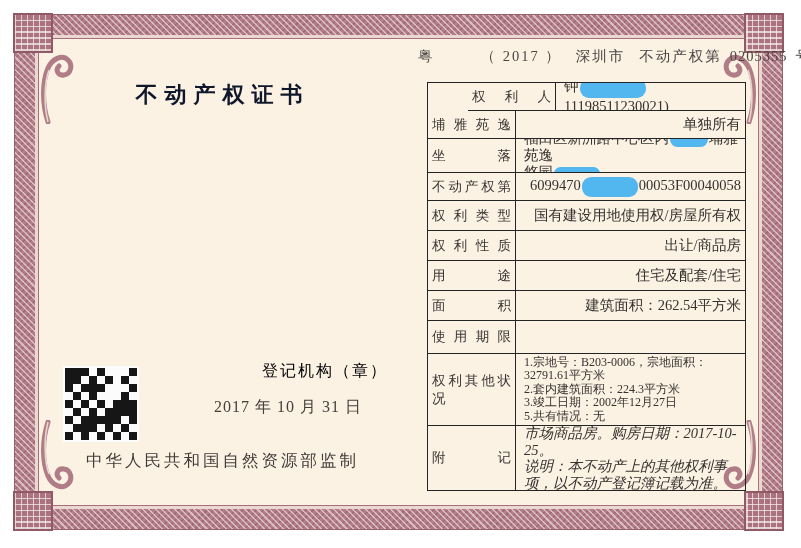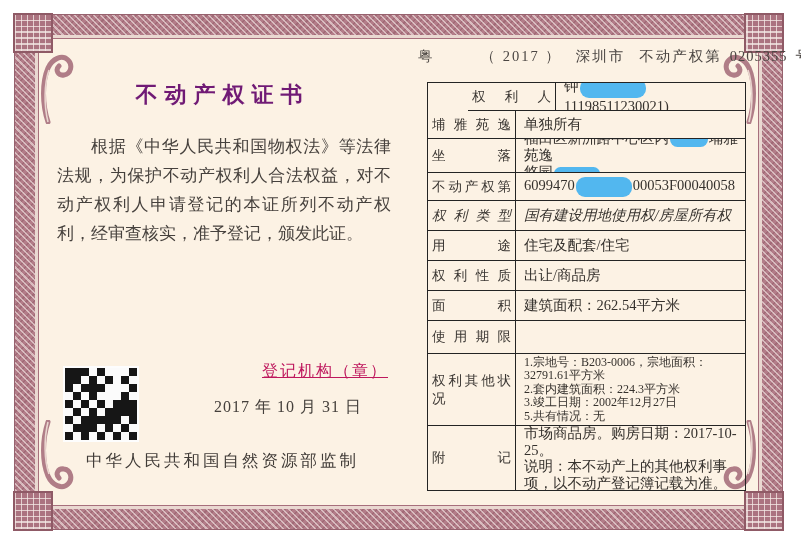--- a/index.html
+++ b/index.html
@@ -39,50 +39,50 @@
     position:absolute;left:418px;top:47px;width:340px;height:20px;
     display:flex;align-items:baseline;font-size:14.5px;color:#4b4643;
   }
   .hdr span{white-space:nowrap;}
   .hdr .g1{margin-right:16px;} .hdr .g2{margin-right:14px;letter-spacing:2px;margin-left:32px;}
   .hdr .g3{margin-right:14px;letter-spacing:2px;} .hdr .g4{letter-spacing:2px;}
   .hdr .num{margin:0 8px;letter-spacing:1px;}
   
   .title{
     position:absolute;left:60px;top:80px;width:325px;text-align:center;
-    font-size:22px;font-weight:bold;letter-spacing:7px;color:#701a75;
+    font-size:22px;font-weight:bold;letter-spacing:7px;color:#0f172a;
   }
   .legal{
     position:absolute;left:57px;top:132px;width:334px;
     font-size:17px;line-height:29px;text-indent:2em;text-align:justify;color:#46413d;
   }
   .barcode{
     position:absolute;left:63px;top:366px;padding:2px;background:#fdfdfd;
     display:grid;grid-template-columns:repeat(9,8px);grid-template-rows:repeat(9,8px);
   }
   .barcode i{display:block;}
-  .seal-label{position:absolute;left:240px;top:361px;width:170px;text-align:center;font-size:16px;letter-spacing:2px;color:#be185d;text-decoration:underline;}
+  .seal-label{position:absolute;left:240px;top:361px;width:170px;text-align:center;font-size:16px;letter-spacing:2px;color:#000000;}
   .issue-date{position:absolute;left:190px;top:397px;width:196px;text-align:center;font-size:16px;letter-spacing:1px;color:#45403c;}
   .ministry{position:absolute;left:50px;top:450px;width:345px;text-align:center;font-size:16.5px;letter-spacing:3px;color:#413c38;}
   
   .ptable{
     position:absolute;left:427px;top:82px;width:319px;box-sizing:border-box;
     border:1.5px solid #242424;background:transparent;
   }
   .trow{display:grid;grid-template-columns:88px 1fr;border-bottom:1.5px solid #242424;box-sizing:border-box;}
   .trow:last-child{border-bottom:none;}
   .tlabel{
     border-right:1.5px solid #242424;display:flex;flex-direction:column;justify-content:center;
     padding:0 4px;box-sizing:border-box;color:#3b3733;
   }
   .tlabel .lbl{width:100%;font-size:13.5px;text-align:justify;text-align-last:justify;}
-  .tval{display:flex;flex-direction:column;justify-content:center;padding:1px 4px 1px 8px;box-sizing:border-box;overflow:hidden;}
+  .tval{display:flex;flex-direction:column;justify-content:center;padding:1px 4px 1px 8px;box-sizing:border-box;overflow:hidden;align-items:flex-end;}
   .vwrap{font-size:14.5px;line-height:17px;color:#35312d;}
   .small .vwrap{font-size:12px;line-height:13.5px;}
-  .memo .vwrap{font-size:14.5px;line-height:16.5px;}
+  .memo .vwrap{font-size:14.5px;line-height:16.5px;font-style:italic;}
   .redact{display:inline-block;background:#52b7ef;border-radius:9px;vertical-align:middle;margin:0 1px;}
 </style>
 </head>
 <body>
 
 <div class="page">
 
   <div class="band"></div>
   <div class="card"></div>
   <div class="corner tl"></div>
@@ -109,21 +109,20 @@
   <div class="hdr">
     <span class="g1">粤</span>
     <span class="g2">（ 2017 ）</span>
     <span class="g3">深圳市</span>
     <span class="g4">不动产权第</span>
     <span class="num">0205355</span>
     <span>号</span>
   </div>
 
   <div class="title">不动产权证书</div>
-  <div class="legal">根据《中华人民共和国物权法》等法律法规，为保护不动产权利人合法权益，对不动产权利人申请登记的本证所列不动产权利，经审查核实，准予登记，颁发此证。</div>
   <div class="barcode">
       <i style="background: rgb(22, 22, 22);"></i>
       <i style="background: rgb(22, 22, 22);"></i>
       <i style="background: rgb(22, 22, 22);"></i>
       <i style="background: rgb(251, 251, 251);"></i>
       <i style="background: rgb(22, 22, 22);"></i>
       <i style="background: rgb(251, 251, 251);"></i>
       <i style="background: rgb(251, 251, 251);"></i>
       <i style="background: rgb(251, 251, 251);"></i>
       <i style="background: rgb(22, 22, 22);"></i>
@@ -230,42 +229,42 @@
         </div>
       </div>
       <div class="trow" style="height: 28px;">
         <div class="tlabel">
           <span class="lbl">不动产权第</span>
         </div>
         <div class="tval">
           <div class="vwrap"><span>6099470</span><span class="redact" style="width: 56px; height: 20px;"></span><span>00053F00040058</span></div>
         </div>
       </div>
-      <div class="trow" style="height: 30px; font-style: italic;">
+      <div class="trow" style="height: 30px;">
         <div class="tlabel">
           <span class="lbl">权利类型</span>
         </div>
         <div class="tval">
           <div class="vwrap"><span>国有建设用地使用权/房屋所有权</span></div>
         </div>
       </div>
       <div class="trow" style="height: 30px;">
         <div class="tlabel">
+          <span class="lbl">权利性质</span>
+        </div>
+        <div class="tval">
+          <div class="vwrap"><span>出让/商品房</span></div>
+        </div>
+      </div>
+      <div class="trow" style="height: 30px;">
+        <div class="tlabel">
           <span class="lbl">用途</span>
         </div>
         <div class="tval">
           <div class="vwrap"><span>住宅及配套/住宅</span></div>
-        </div>
-      </div>
-      <div class="trow" style="height: 30px;">
-        <div class="tlabel">
-          <span class="lbl">权利性质</span>
-        </div>
-        <div class="tval">
-          <div class="vwrap"><span>出让/商品房</span></div>
         </div>
       </div>
       <div class="trow" style="height: 30px;">
         <div class="tlabel">
           <span class="lbl">面积</span>
         </div>
         <div class="tval">
           <div class="vwrap"><span>建筑面积：262.54平方米</span></div>
         </div>
       </div>

